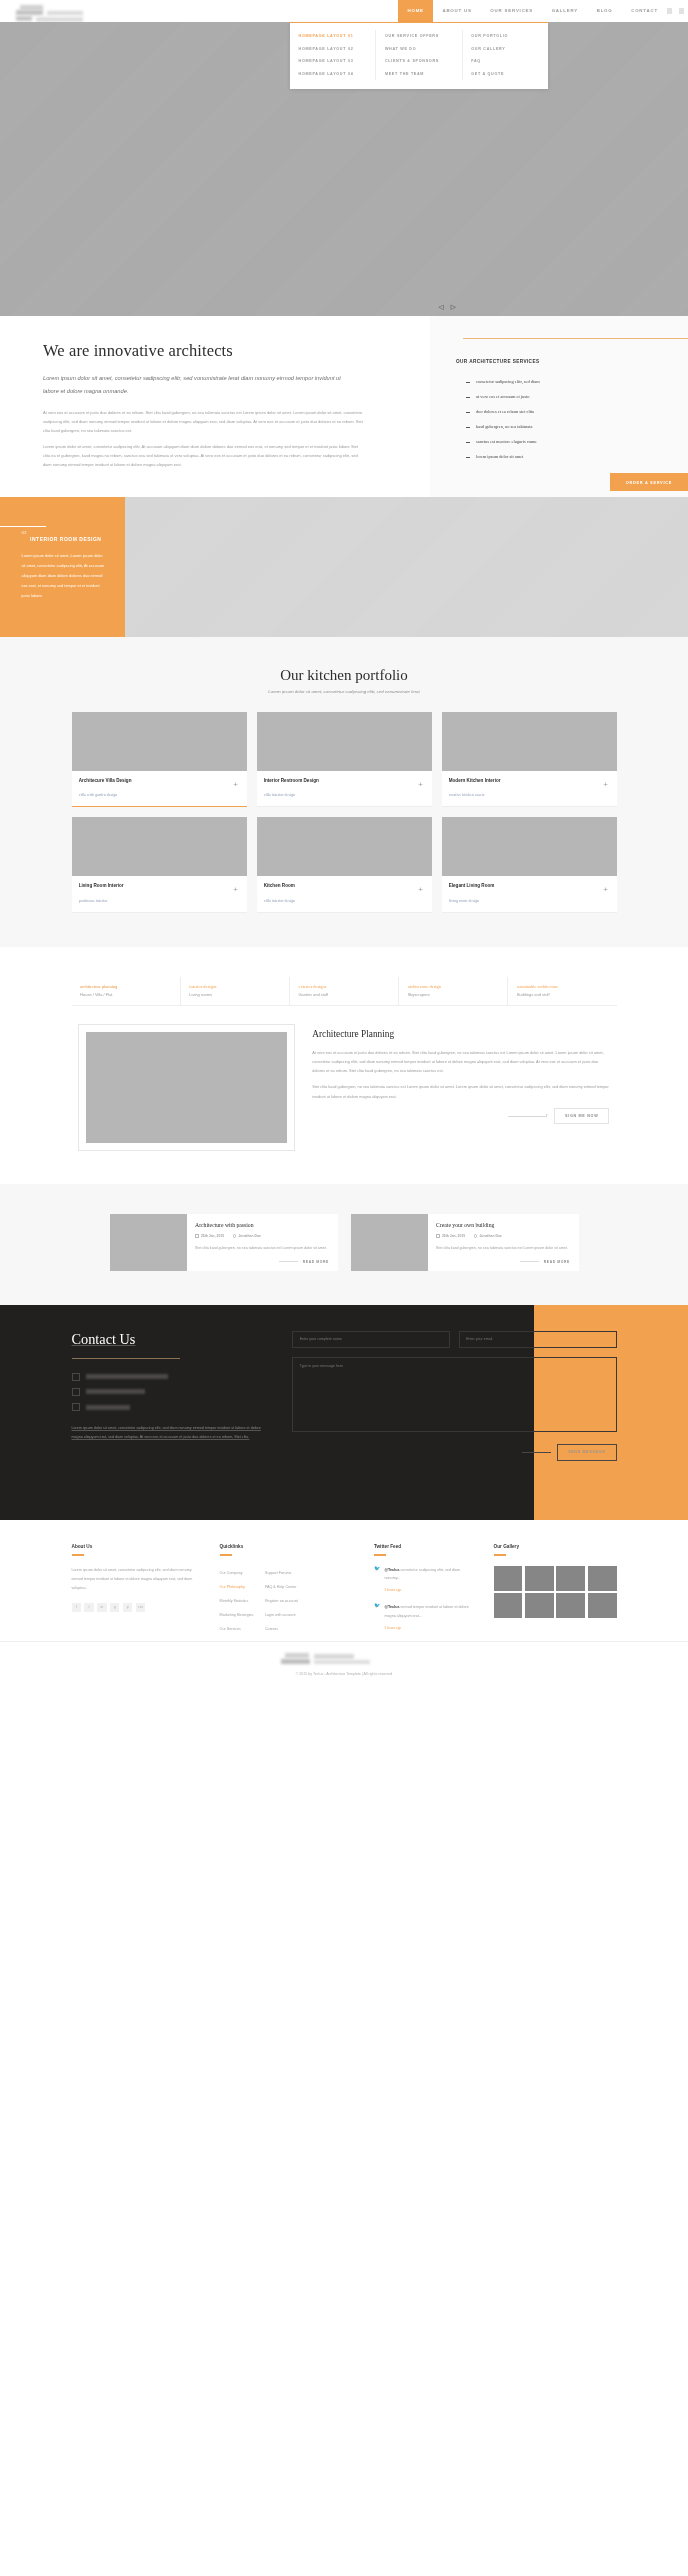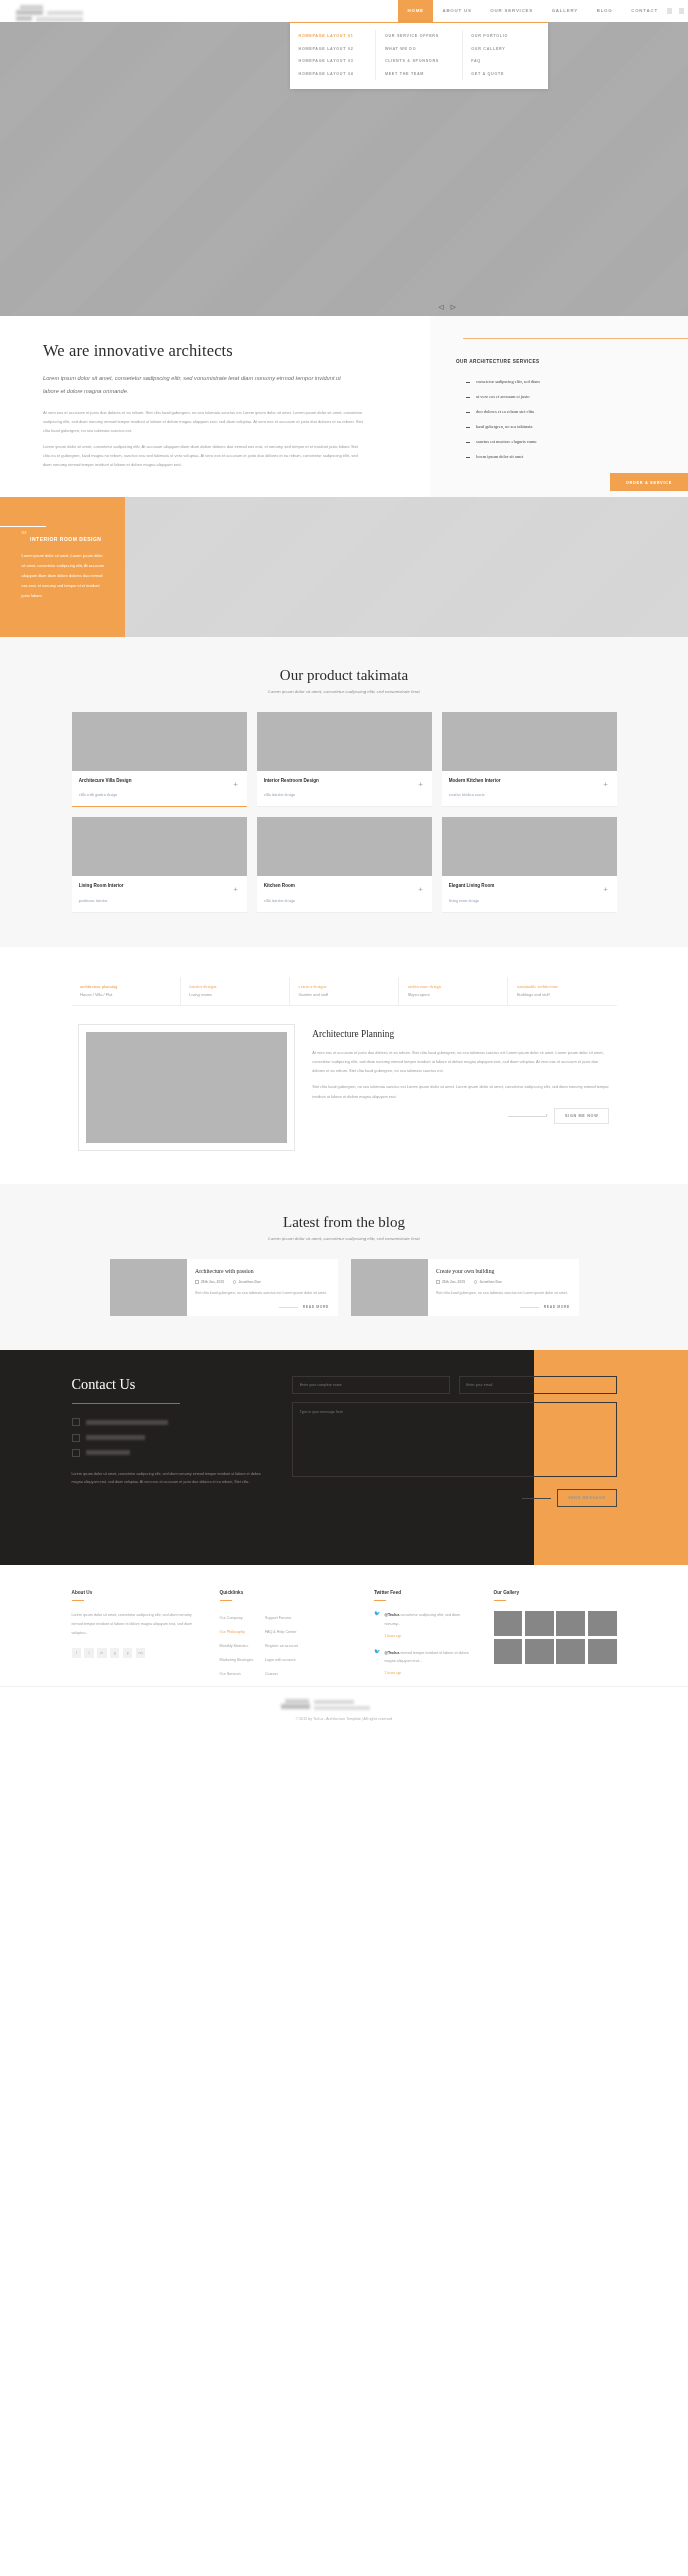--- a/index.html
+++ b/index.html
@@ -165,21 +165,21 @@
   .blog-ic.round { border-radius: 50%; }
   .blog-body p { font-size: 3.6px; line-height: 2.15; color: #a0a0a0; margin-bottom: 7.2px; }
   .readmore { display:flex; align-items:center; justify-content:flex-end; gap:5px; }
   .readmore b { font-size: 3.4px; letter-spacing: 0.6px; color: #8c8c8c; font-weight:700; cursor:pointer; }
   .rm-line { width: 18.6px; height:0.7px; background:#ddd; }
 
   
   .contact { display: flex; background: #221f1f; min-height: 215px; position: relative; }
   .contact-inner { width: 545px; margin: 0 auto; display: flex; padding: 26px 0 21.5px; position: relative; z-index: 2;}
   .contact-orange { position: absolute; right: 0; top: 0; bottom: 0; width: 154px; background: #f2a14e; }
-  .c-left { width: 215px; padding-right: 17px; }
+  .c-left { width: 215px; padding-right: 17px; text-decoration: underline; }
   .c-left h2 { font-family:"Liberation Serif",serif; font-size: 14.3px; color: #fff; font-weight: 400; margin-bottom: 10px; }
   .c-left .hr { width: 108px; height: 0.7px; background: #8a7355; margin-bottom: 14.3px; }
   .c-rows { margin-bottom: 13px; }
   .c-row { display: flex; align-items: center; gap: 6.5px; margin-bottom: 7.2px; }
   .c-ic { width: 8px; height: 8px; border: 0.7px solid #4a4646; display:block; }
   .c-blur { height: 5px; background: #4c4848; filter: blur(1.1px); }
   .c-left p { font-size: 3.7px; line-height: 2.3; color: #8f8a86; }
   .c-right { flex: 1; padding-left: 5.7px; }
   .f-row { display: flex; gap: 8.6px; margin-bottom: 8.6px; }
   .f-in { flex: 1; border: 0.7px solid #3a3636; background: transparent; padding: 5.7px 6.5px; font-size: 3.6px; color: #7a7571; font-family:"Liberation Sans",sans-serif;}
@@ -315,21 +315,21 @@
       <span class="tick"></span>
       <div class="band-num">02</div>
       <h3>INTERIOR ROOM DESIGN</h3>
       <p>Lorem ipsum dolor sit amet, Lorem ipsum dolor sit amet, consetetur sadipscing elitr, At accusam aliquyam diam diam dolore dolores duo eirmod eos erat, et nonumy sed tempor et et invidunt justo labore.</p>
     </div>
     <div class="band-right"></div>
   </div>
 
   <div class="sec">
     <div class="sec-head">
-      <h2>Our product takimata</h2>
+      <h2>Our kitchen portfolio</h2>
       <p>Lorem ipsum dolor sit amet, consetetur sadipscing elitr, sed vonumistrate lerat</p>
     </div>
     <div class="wrap">
       <div class="grid">
         <div class="card active">
           <div class="thumb"></div>
           <div class="meta">
             <h5>Architecure Villa Design</h5>
             <span>villa with garden design</span>
             <div class="plus">+</div>
@@ -412,24 +412,20 @@
           <div class="book-row">
             <span class="book-line"></span>
             <button class="book-btn">SIGN ME NOW</button>
           </div>
         </div>
       </div>
     </div>
   </div>
 
   <div class="sec">
-    <div class="sec-head">
-      <h2>Latest from the blog</h2>
-      <p>Lorem ipsum dolor sit amet, consetetur sadipscing elitr, sed vonumistrate lerat</p>
-    </div>
     <div class="wrap">
       <div class="blog-grid">
         <div class="blog-card">
           <div class="blog-thumb"></div>
           <div class="blog-body">
             <h5>Architecture with passion</h5>
             <div class="blog-info">
               <span>
                   <i class="blog-ic"></i>
                   <b>25th Jan, 2015</b>

